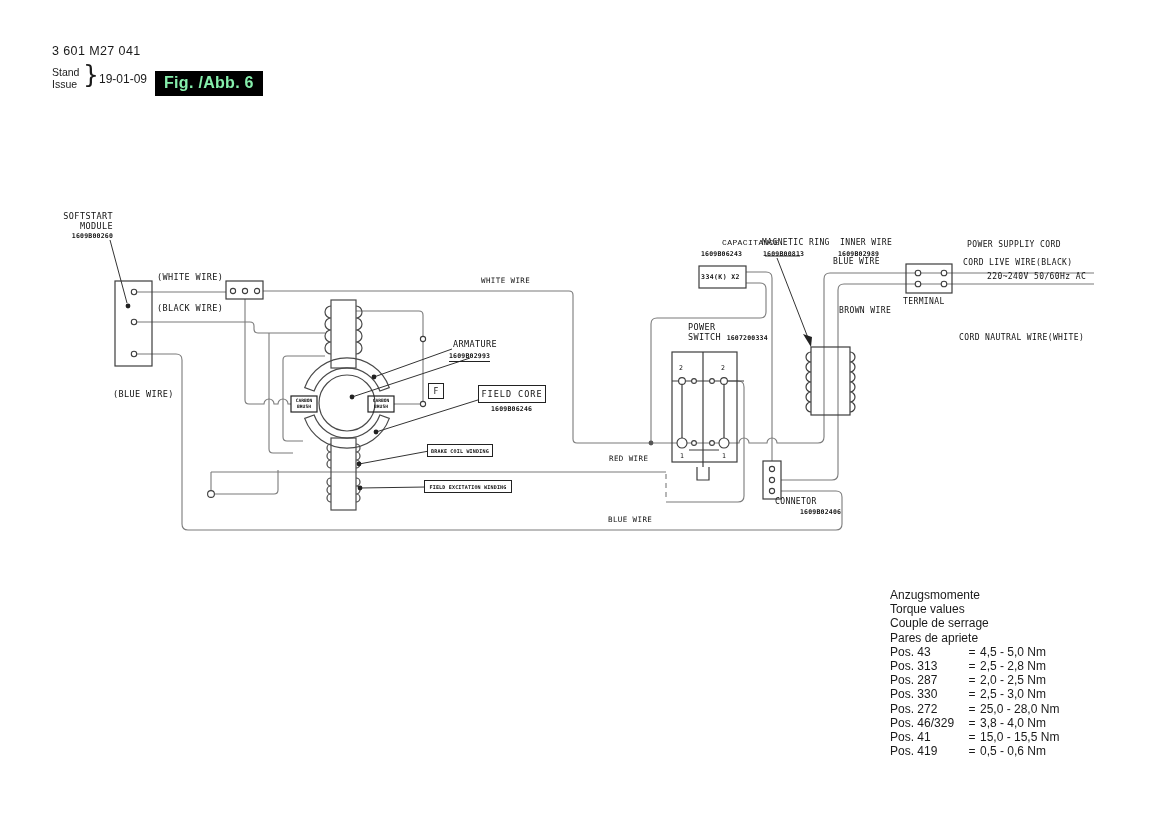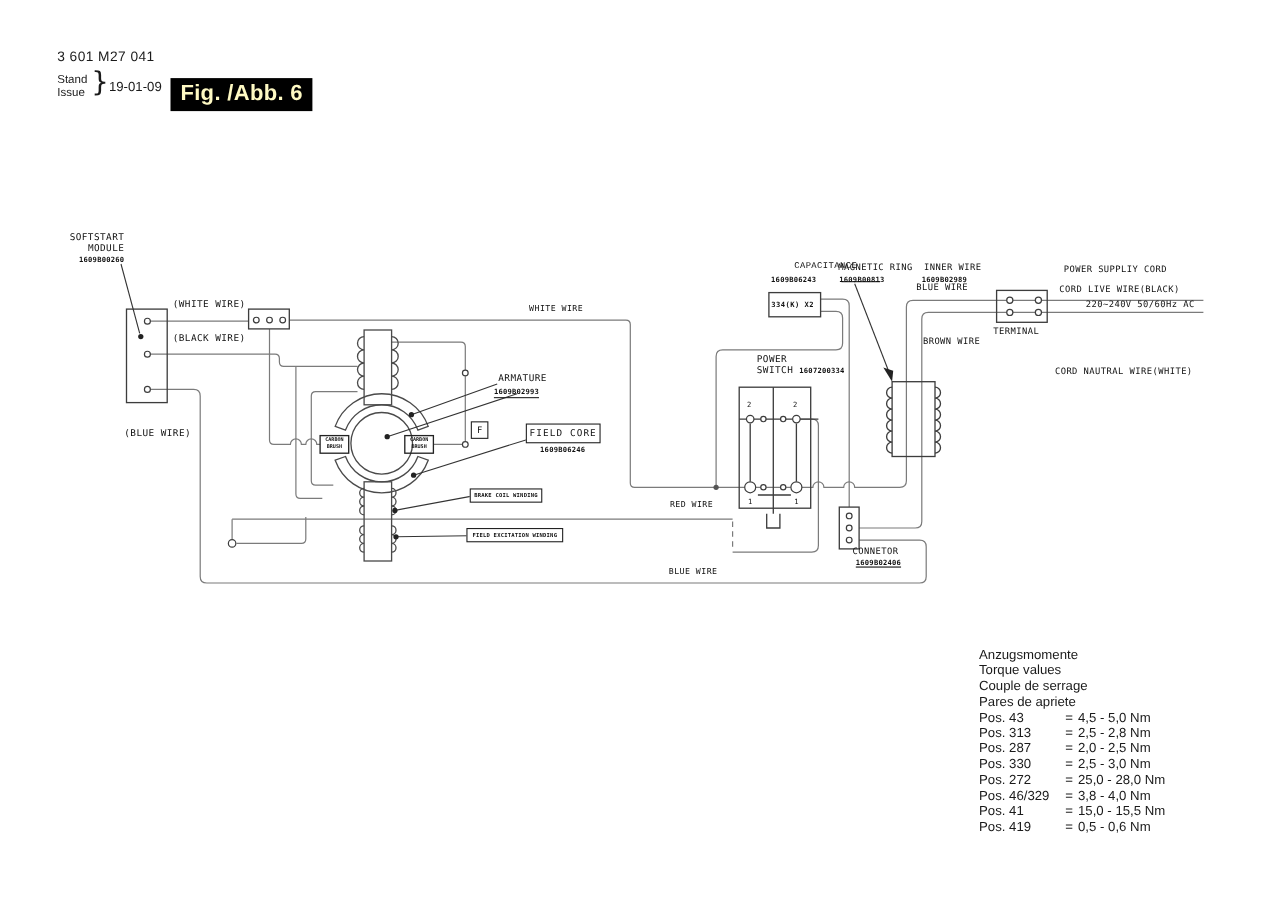--- a/index.html
+++ b/index.html
@@ -4,21 +4,21 @@
 <style>
   html,body{margin:0;padding:0;background:#fff;}
   #page{position:relative;width:1169px;height:826px;background:#fff;overflow:hidden;
         font-family:"Liberation Sans",sans-serif;color:#1a1a1a;}
   .abs{position:absolute;}
   
   .doc-num{left:52px;top:44px;font-size:12.5px;letter-spacing:0.4px;}
   .stand-issue{left:52px;top:66px;font-size:10.5px;line-height:12px;}
   .brace{left:83px;top:60px;font-size:25px;font-weight:400;font-family:"DejaVu Sans",sans-serif;}
   .date{left:99px;top:72px;font-size:12px;}
-  .figbox{left:155px;top:71px;background:#000;color:#fef9c3;font-weight:bold;font-size:20px;
+  .figbox{left:155px;top:71px;background:#000;color:#86efac;font-weight:bold;font-size:16px;
           padding:3px 9px 4px 9px;letter-spacing:0.3px;}
   
   .footer{left:53px;top:722px;font-size:12px;line-height:13.8px;}
   .torque{left:890px;top:588px;font-size:12px;line-height:14.2px;}
   .trow{display:flex;width:172px;}
   .trow .c1{width:74px;}
   .trow .c2{width:16px;text-align:center;}
   .trow .c3{width:82px;text-align:left;white-space:nowrap;}
   
   .lbl{position:absolute;font-family:"DejaVu Sans Mono",monospace;color:#111;
@@ -217,21 +217,21 @@
 
   <div class="lbl ctr" style="left:699px;top:266px;width:43px;height:22px;font-size:6.5px;font-weight:bold;position:absolute;">334(K) X2</div>
 
   <div class="lbl" style="left:967px;top:240px;font-size:8px;">POWER SUPPLIY CORD</div>
   <div class="lbl" style="left:963px;top:258px;font-size:8px;">CORD LIVE WIRE(BLACK)</div>
   <div class="lbl" style="left:987px;top:272px;font-size:8px;text-align:center;">220~240V 50/60Hz AC</div>
   <div class="lbl" style="left:959px;top:285px;font-size:8px;margin-top:48px;">CORD NAUTRAL WIRE(WHITE)</div>
   <div class="lbl" style="left:903px;top:297px;font-size:8px;">TERMINAL</div>
 
   <div class="lbl" style="left:775px;top:497px;font-size:8px;">CONNETOR</div>
-  <div class="lbl pn" style="left:778px;top:507px;text-decoration:underline;">1609B02406</div>
+  <div class="lbl pn" style="left:800px;top:507px;">1609B02406</div>
 
   <div class="abs torque">
     <div>Anzugsmomente</div>
     <div>Torque values</div>
     <div>Couple de serrage</div>
     <div>Pares de apriete</div>
     <div class="trow">
         <span class="c1">Pos.  43</span>
         <span class="c2">=</span>
         <span class="c3">4,5 -  5,0 Nm</span>

